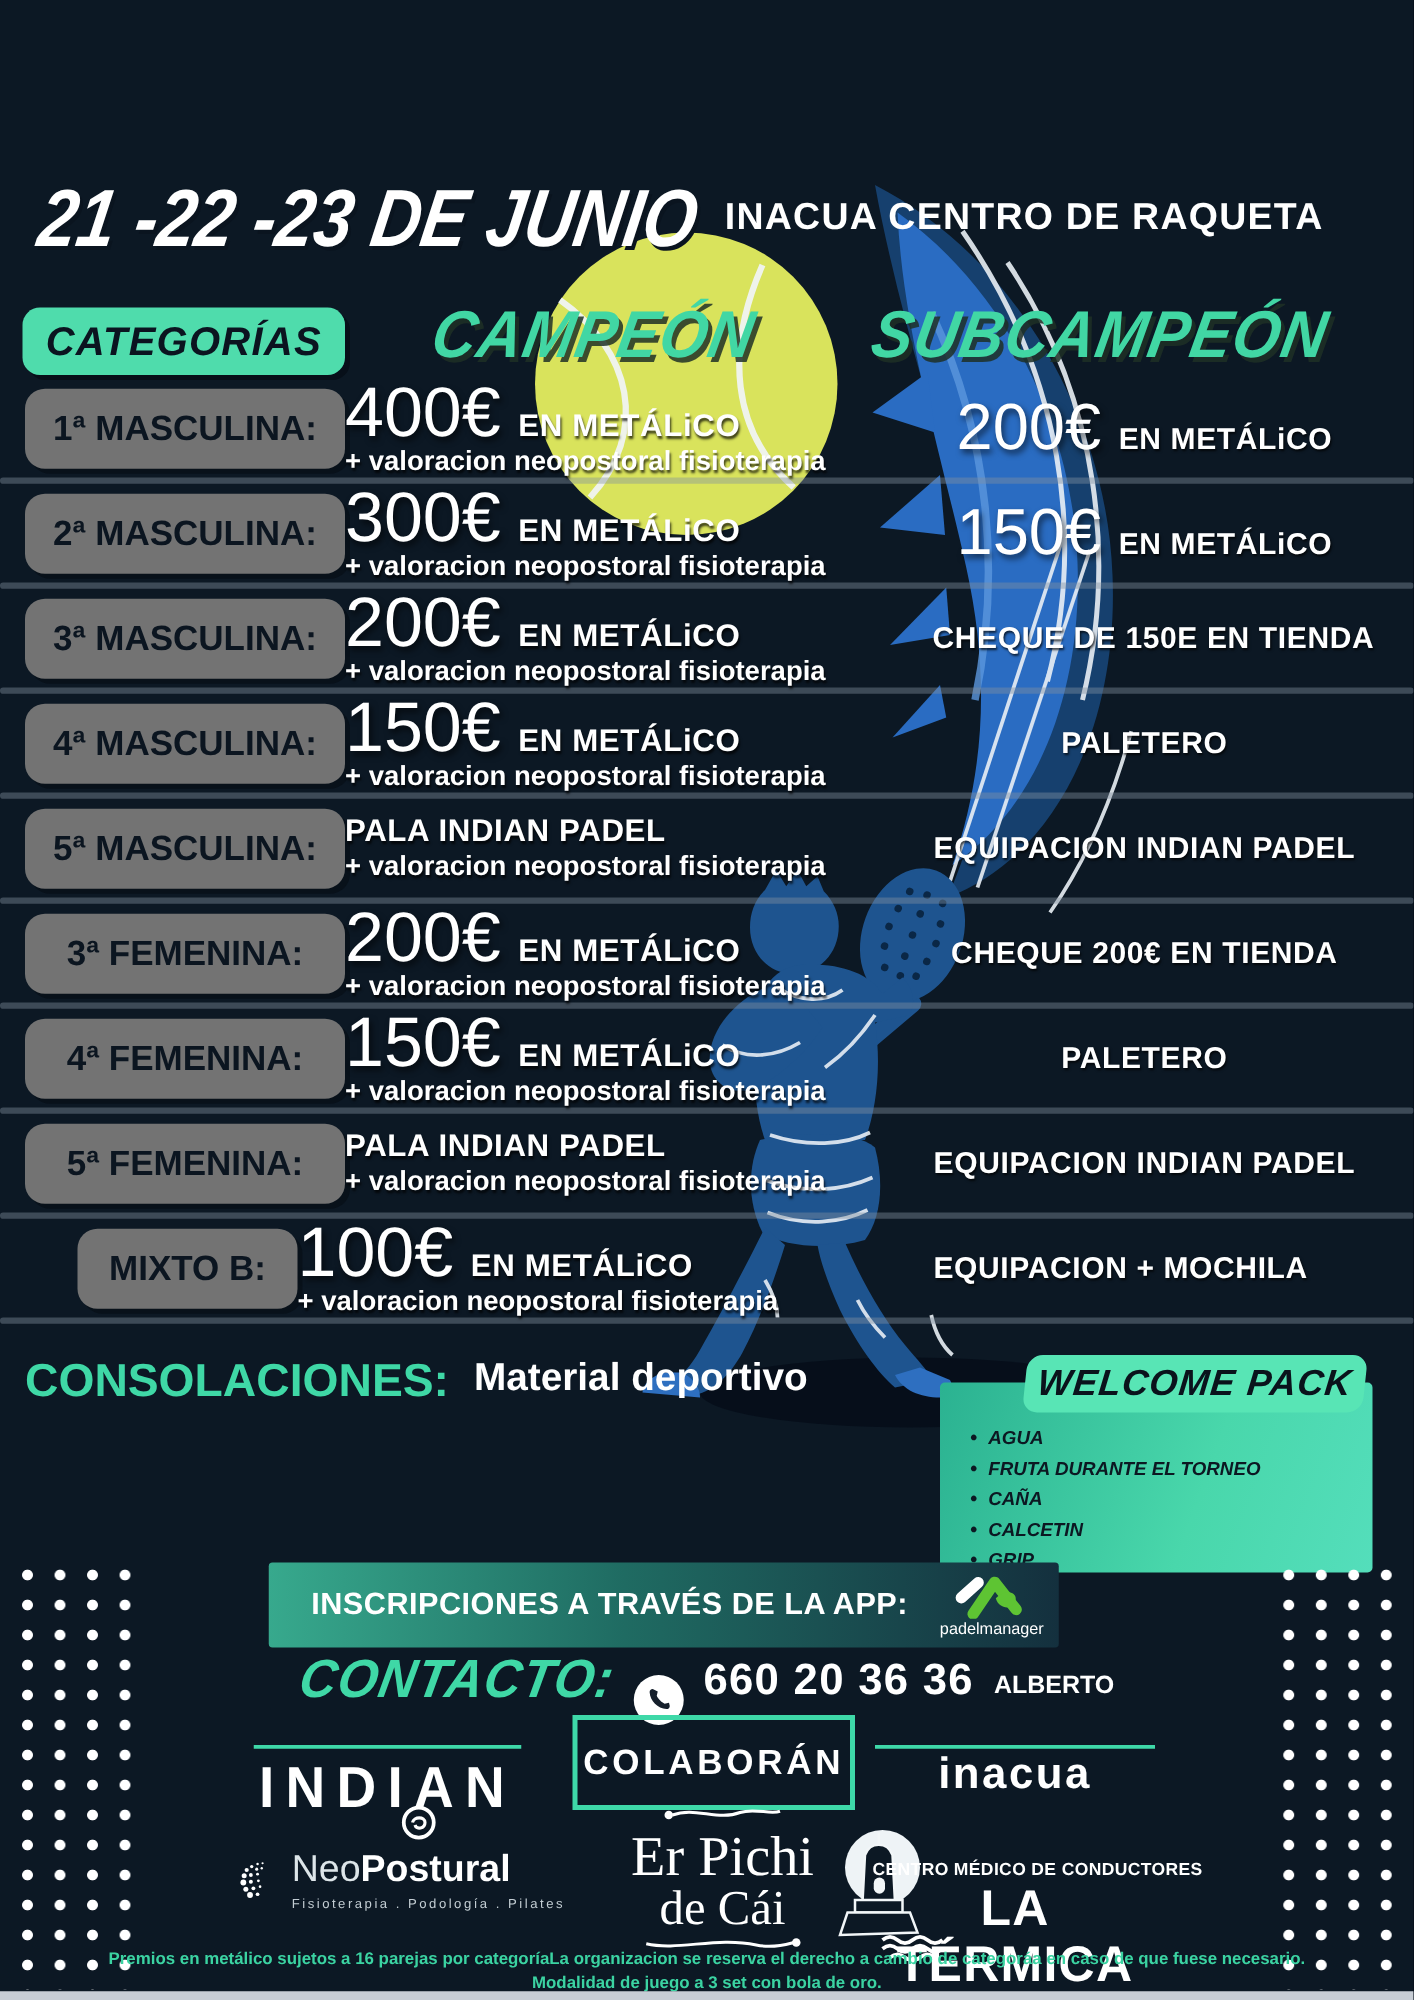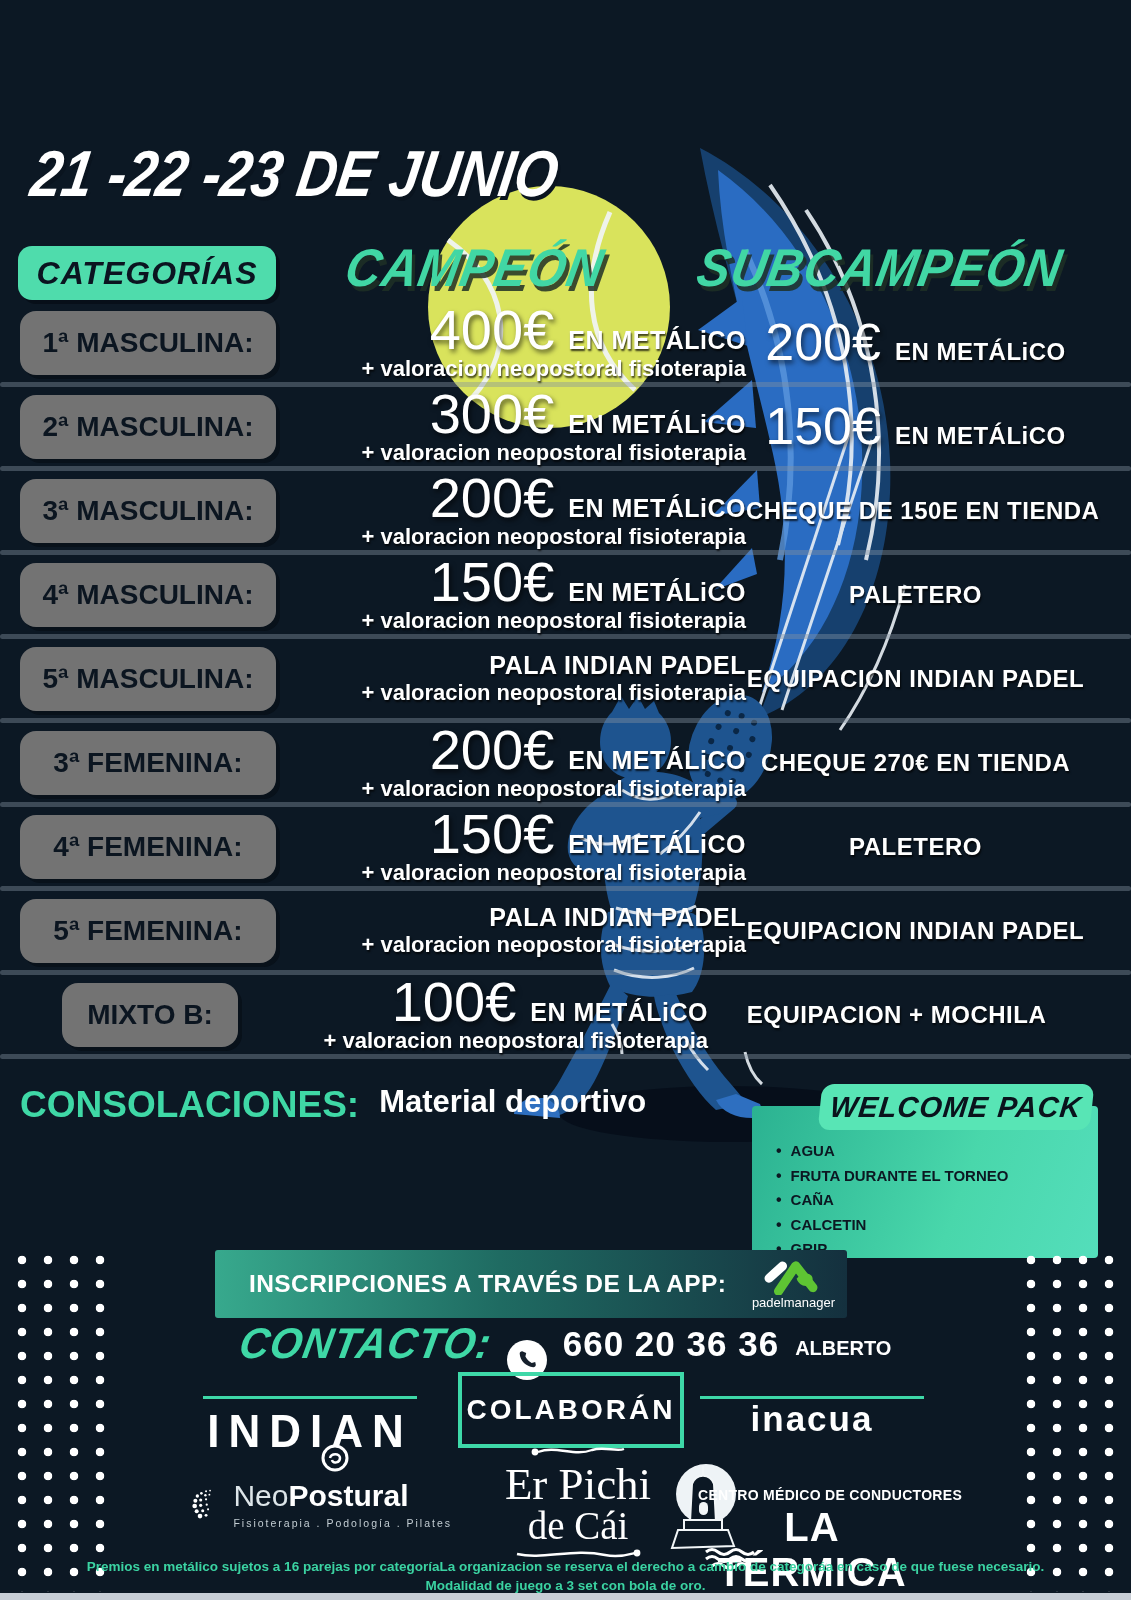--- a/index.html
+++ b/index.html
@@ -44,21 +44,21 @@
 
   
   .rows { position:absolute; top:303px; left:0; right:0; }
   .row { display:flex; align-items:center; height:79px; }
   .sep { height:5px; background:rgba(130,146,160,.42); border-radius:3px; }
   .cat { flex:none; width:256px; margin-left:20px; height:64px;
     background:#737373; border-radius:16px; display:flex; align-items:center; justify-content:center;
     font-weight:bold; font-size:28px; color:#0b1520; box-shadow:4px 4px 0 rgba(4,10,16,.5);
     white-space:nowrap; }
   .rows > div:nth-child(17) .cat { width:176px; margin-left:62px; }
-  .champ { flex:none; width:470px; display:flex; flex-direction:column; align-items:flex-end; justify-content:center; }
+  .champ { flex:none; width:470px; display:flex; flex-direction:column; align-items:flex-start; justify-content:center; }
   .l1 { display:flex; align-items:baseline; gap:14px; }
   .big { color:#fff; font-size:56px; font-weight:normal; line-height:.95;
     text-shadow:2px 3px 5px rgba(0,0,0,.6); white-space:nowrap; }
   .big:empty { display:none; }
   .mid { color:#fff; font-size:25px; font-weight:bold; letter-spacing:.5px;
     text-shadow:1px 2px 2px rgba(0,0,0,.75); white-space:nowrap; }
   .subx { color:#fff; font-size:22px; font-weight:bold; text-shadow:1px 2px 2px rgba(0,0,0,.75); white-space:nowrap; }
   .subx:empty { display:none; }
   .runner { flex:1; display:flex; justify-content:center; padding-right:46px; }
   .runner .big { font-size:52px; }
@@ -69,21 +69,21 @@
   .consol-label { color:#3fd8a6; font-size:37px; font-weight:bold; }
   .consol-value { color:#fff; font-size:31px; font-weight:bold; }
 
   
   .welcome-panel { position:absolute; top:1106px; left:752px; width:346px; height:152px;
     background:linear-gradient(110deg,#2bb291 0%,#49d7ab 60%,#54debb 100%); border-radius:4px; }
   .welcome-head { position:absolute; top:-22px; left:68px; width:272px; height:46px;
     background:#58e5b5; border-radius:12px; display:flex; align-items:center; justify-content:center;
     font-style:italic; font-weight:bold; font-size:29px; color:#0a131c; letter-spacing:1px;
     transform:skewX(-6deg); }
-  .welcome-list { margin-top:33px; padding-left:24px; list-style:none; }
+  .welcome-list { margin-top:33px; padding-left:24px; list-style:none;font-style:italic; }
   .welcome-list li { color:#0c1822; font-weight:bold; font-size:15px; line-height:24.5px; }
   .welcome-list li::before { content:"•"; margin-right:9px; font-size:16px; }
 
   
   .dots { position:absolute; top:1248px; width:106px; height:344px;
     background-image:radial-gradient(circle,#fff 4px,rgba(255,255,255,0) 4.6px);
     background-size:26px 24px; }
   .dots-left { left:9px; }
   .dots-right { left:1018px; }
 
@@ -214,20 +214,21 @@
         <path d="M612,1024 C618,1034 622,1044 622,1054"></path>
         <path d="M686,1040 C692,1052 700,1062 708,1070"></path>
         <path d="M700,812 C688,830 674,844 660,854"></path>
       </g>
     </g>
   </svg>
 
 
   <div class="dateline">
     <span class="dates">21 -22 -23 DE JUNIO</span>
+    <span class="venue">INACUA CENTRO DE RAQUETA</span>
   </div>
 
   <div class="cat-head">CATEGORÍAS</div>
   <div class="champ-head">CAMPEÓN</div>
   <div class="runner-head">SUBCAMPEÓN</div>
 
   <div class="rows">
 
     <div class="row">
       <div class="cat">1ª MASCULINA:</div>
@@ -319,21 +320,21 @@
       <div class="cat">3ª FEMENINA:</div>
       <div class="champ">
         <div class="l1">
             <span class="big">200€</span>
             <span class="mid">EN METÁLiCO</span>
           </div>
         <div class="subx">+ valoracion neopostoral fisioterapia</div>
       </div>
       <div class="runner">
         <div class="l1">
-            <span class="mid">CHEQUE 270€ EN TIENDA</span>
+            <span class="mid">CHEQUE 200€ EN TIENDA</span>
           </div>
       </div>
     </div>
     <div class="sep"></div>
 
     <div class="row">
       <div class="cat">4ª FEMENINA:</div>
       <div class="champ">
         <div class="l1">
             <span class="big">150€</span>

